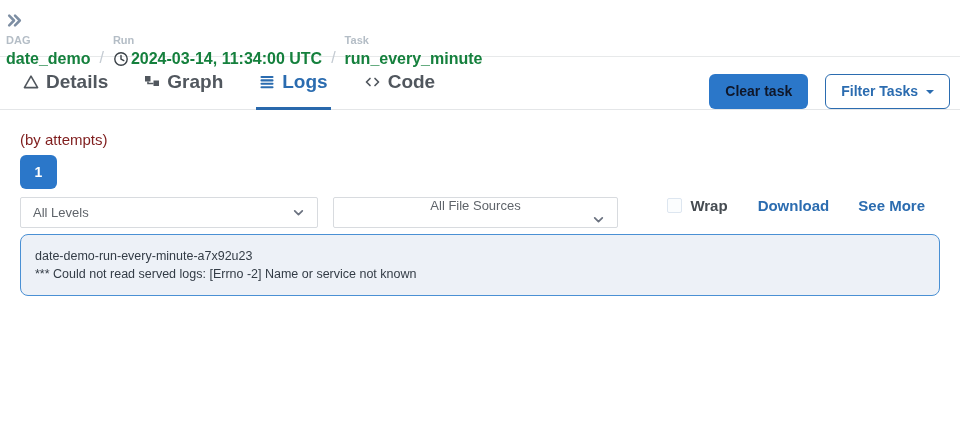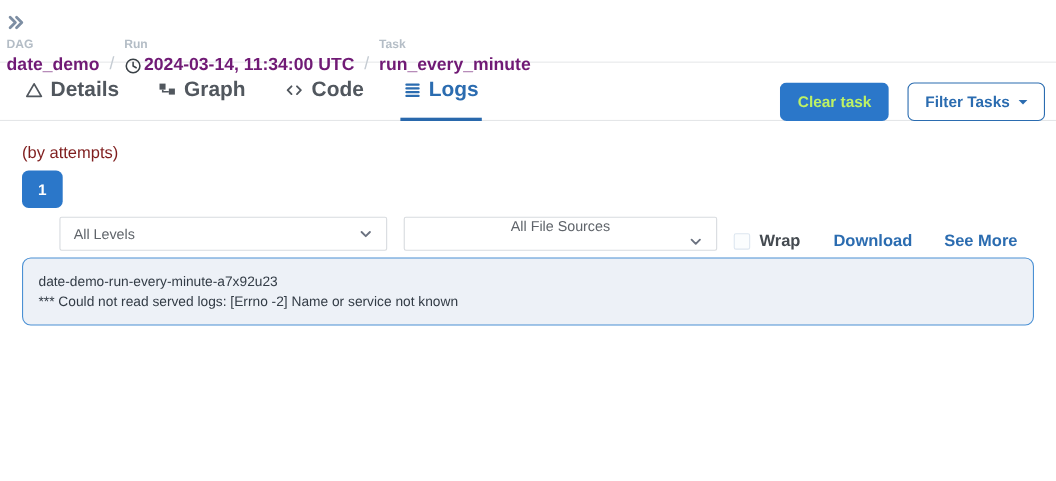--- a/index.html
+++ b/index.html
@@ -15,33 +15,33 @@
     display:flex; align-items:flex-start;
     height:57px; padding:8px 10px 0 6px;
     border-bottom:1px solid #e7e9ea;
     flex-direction:column;
   }
   .expand-icon { margin-top:4px; margin-right:6px; flex:none; cursor:pointer; }
   .crumbs { display:flex; align-items:flex-start; gap:9px; }
   .crumb { display:flex; flex-direction:column; }
   .crumb-label { font-size:11px; font-weight:600; color:#b4bdc6; line-height:14px; }
   .crumb-value {
-    font-size:16px; font-weight:700; color:#701a75; line-height:24px;
+    font-size:16px; font-weight:700; color:#15803d; line-height:24px;
     display:flex; align-items:center; white-space:nowrap;
   }
   .sep { align-self:flex-end; color:#c4cbd2; font-size:16px; line-height:24px; margin-bottom:1px; }
   .clock-icon { margin-right:2px; display:inline-flex; }
 
   .actions { margin-left:auto; display:flex; align-items:center; margin-top:3px; }
   .btn {
     font-family:inherit; font-size:14px; font-weight:700; line-height:19px;
     border-radius:6px; padding:7px 15px; cursor:pointer; white-space:nowrap;
     border:1px solid transparent;
   }
-  .btn-primary { background:#2b77c9; color:#bef264; margin-left:8px; }
+  .btn-primary { background:#2b77c9; color:#0f172a; margin-left:8px; }
   .btn-outline { background:#fff; color:#2b6cb0; border-color:#2b6cb0; margin-left:17px; }
   .caret {
     display:inline-block; width:0; height:0; margin-left:8px; vertical-align:2px;
     border-left:4px solid transparent; border-right:4px solid transparent;
     border-top:4px solid currentColor;
   }
 
   
   .tabs {
     display:flex; gap:30px; align-items:stretch;
@@ -57,21 +57,21 @@
 
   
   .content { padding:20px; }
   .by-attempts { font-size:15px; color:#7f1d1d; line-height:19px; }
   .attempt-btn {
     display:block; margin-top:6px; width:37px; height:34px;
     background:#2b77c9; color:#fff; font-family:inherit;
     font-size:14px; font-weight:700; border:none; border-radius:6px; cursor:pointer;
   }
 
-  .filter-row { display:flex; align-items:flex-end; margin-top:8px;margin-left:34px; }
+  .filter-row { display:flex; align-items:flex-start; margin-top:8px; }
   .select {
     height:31px; border:1px solid #d8dbdf; border-radius:2px; background:#fff;
     display:flex; align-items:center; padding:0 12px;
     font-size:13px; color:#5f646a; cursor:pointer;
   }
   .select-levels { width:298px; margin-right:15px; }
   .select-sources { width:285px;flex-direction:column; }
   .select .chev { margin-left:auto; display:inline-flex; }
 
   .log-controls { margin-left:auto; display:flex; align-items:center; padding-right:15px; }
@@ -146,32 +146,32 @@
     <span>Details</span>
   </div>
   <div class="tab">
     <svg width="16" height="16" viewBox="0 0 16 16" fill="currentColor">
       <rect x="1" y="2" width="5.5" height="5.5"></rect>
         <rect x="9.5" y="6.5" width="5.5" height="5.5"></rect>
       <path d="M3.2 7.5 V10.2 H9.5 V8.7 H4.7 V7.5 Z"></path>
     </svg>
     <span>Graph</span>
   </div>
+  <div class="tab active">
+    <svg width="16" height="16" viewBox="0 0 16 16" fill="none" stroke="currentColor" stroke-width="2.1" stroke-linecap="round">
+      <path d="M2.5 3 H13.5 M2.5 6.4 H13.5 M2.5 9.8 H13.5 M2.5 13.2 H13.5"></path>
+    </svg>
+    <span>Logs</span>
+  </div>
   <div class="tab">
     <svg width="17" height="16" viewBox="0 0 17 16" fill="none" stroke="currentColor" stroke-width="1.7" stroke-linecap="round" stroke-linejoin="round">
       <path d="M6 4.5 L2.5 8 L6 11.5"></path>
         <path d="M11 4.5 L14.5 8 L11 11.5"></path>
     </svg>
     <span>Code</span>
-  </div>
-  <div class="tab active">
-    <svg width="16" height="16" viewBox="0 0 16 16" fill="none" stroke="currentColor" stroke-width="2.1" stroke-linecap="round">
-      <path d="M2.5 3 H13.5 M2.5 6.4 H13.5 M2.5 9.8 H13.5 M2.5 13.2 H13.5"></path>
-    </svg>
-    <span>Logs</span>
   </div>
 </div>
 
 <div class="content">
   <div class="by-attempts">(by attempts)</div>
 
   <button class="attempt-btn">1</button>
 
   <div class="filter-row">
     <div class="select select-levels">

